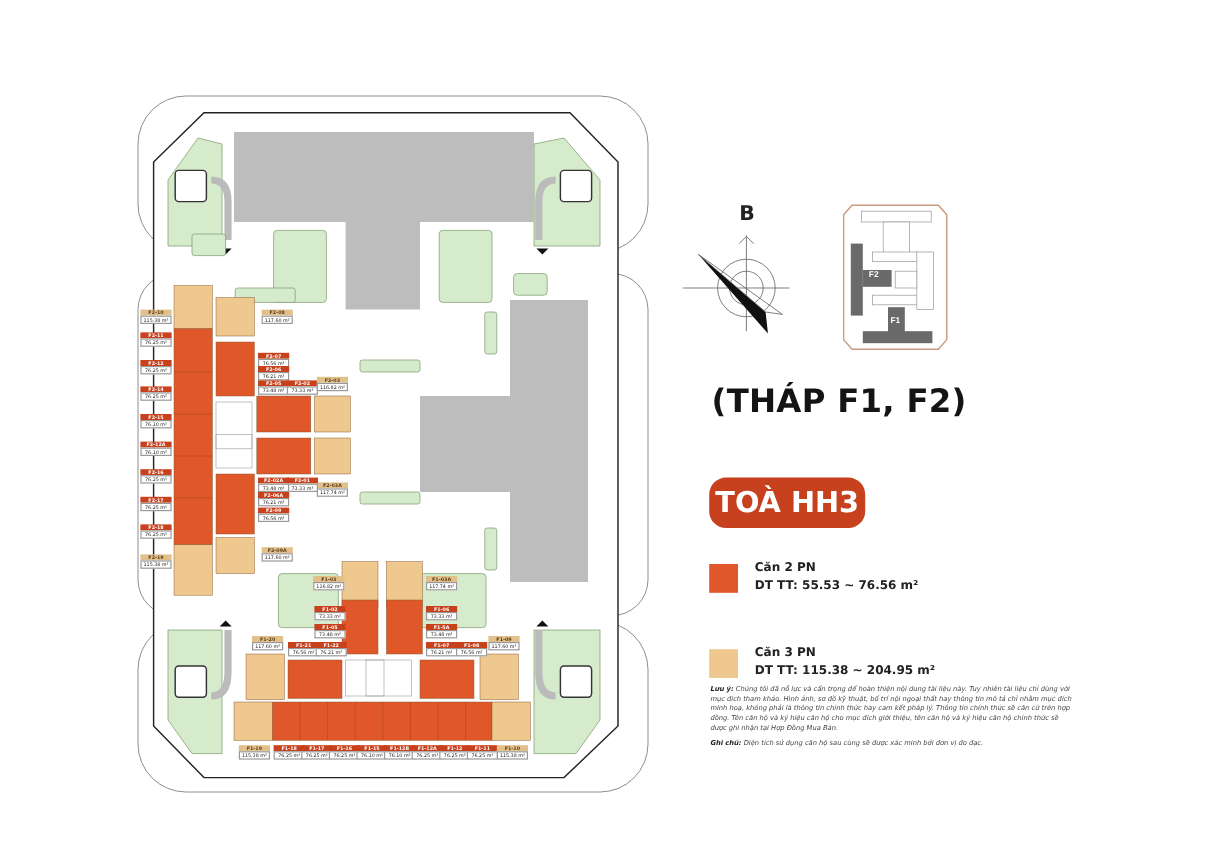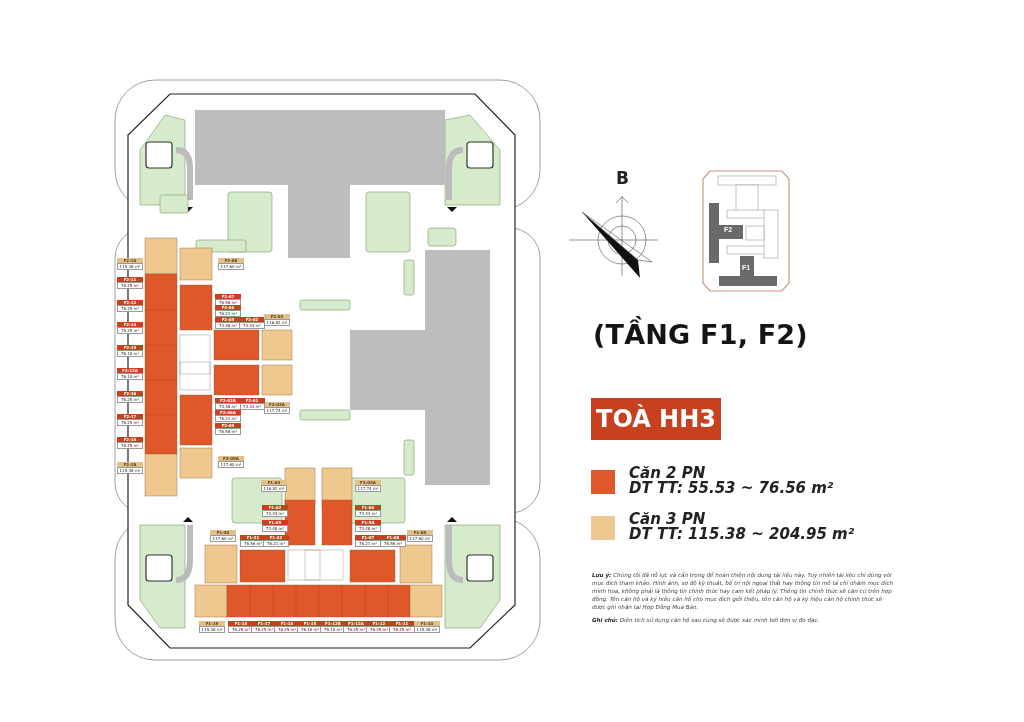--- a/index.html
+++ b/index.html
@@ -5,24 +5,24 @@
   html,body{margin:0;padding:0;background:#fff;}
   body{width:1024px;height:722px;position:relative;overflow:hidden;font-family:"Liberation Sans",sans-serif;color:#1a1a1a;}
   .abs{position:absolute;}
   .plan{position:absolute;left:0;top:0;width:560px;height:722px;}
   .tag{position:absolute;font-family:"DejaVu Sans",sans-serif;font-size:4px;line-height:5px;text-align:center;width:26px;}
   .tag .c{display:block;color:#fff;font-weight:bold;}
   .tag .a{display:block;background:#fff;border:0.5px solid #999;color:#222;}
   .tag.o .c{background:#c8411d;}
   .tag.b .c{background:#e2c08a;color:#5a3a1a;}
   .title{position:absolute;left:593px;top:318px;font-family:"DejaVu Sans",sans-serif;font-weight:bold;font-size:27px;line-height:34px;color:#141414;letter-spacing:0.2px;}
-  .badge{position:absolute;left:591px;top:398px;width:130px;height:42px;background:#c7411f;color:#fff;font-family:"DejaVu Sans",sans-serif;font-weight:bold;font-size:24px;line-height:42px;text-align:center;}
+  .badge{position:absolute;left:591px;top:398px;width:130px;height:42px;background:#c7411f;color:#fff;font-family:"DejaVu Sans",sans-serif;font-weight:bold;font-size:24px;line-height:42px;text-align:center;border-radius:14px;}
   .legend-row{position:absolute;left:591px;display:flex;align-items:flex-start;}
   .sw{width:24px;height:24px;margin-right:14px;margin-top:4px;}
-  .lt{font-family:"DejaVu Sans",sans-serif;font-size:15px;line-height:15px;color:#222;font-weight:600;font-style:italic;}
+  .lt{font-family:"DejaVu Sans",sans-serif;font-size:10px;line-height:15px;color:#222;font-weight:600;}
   .note{position:absolute;left:592px;top:571px;width:305px;font-family:"DejaVu Sans",sans-serif;font-style:italic;font-size:5.6px;line-height:8px;color:#444;}
   .note b{font-weight:bold;color:#222;}
 </style>
 </head>
 <body>
 
 <svg class="plan" width="560" height="722" viewBox="0 0 560 722">
 
   <rect x="115" y="80" width="425" height="130" rx="40" fill="none" stroke="#888" stroke-width="0.8"></rect>
   <rect x="115" y="228" width="425" height="285" rx="30" fill="none" stroke="#888" stroke-width="0.8"></rect>
@@ -343,32 +343,32 @@
       <rect x="17" y="55" width="24" height="14"></rect>
       <rect x="38" y="86" width="14" height="24"></rect>
       <rect x="17" y="106" width="58" height="10"></rect>
     </g>
   </svg>
   <div class="abs" style="left:22px;top:56px;color:#fff;font-size:7px;font-weight:bold">F2</div>
   <div class="abs" style="left:40px;top:94px;color:#fff;font-size:7px;font-weight:bold">F1</div>
 </div>
 
 <div class="title">
-  <div>(TẦNG F1, F2)</div>
+  <div>(THÁP F1, F2)</div>
 </div>
 <div class="badge">TOÀ HH3</div>
 
 <div class="legend-row" style="top:466px">
   <div class="sw" style="background:#e0582a"></div>
   <div class="lt">
     <div>Căn 2 PN</div>
     <div>DT TT: 55.53 ~ 76.56 m²</div>
   </div>
 </div>
-<div class="legend-row" style="top:512px">
+<div class="legend-row" style="top:537px">
   <div class="sw" style="background:#efc88f"></div>
   <div class="lt">
     <div>Căn 3 PN</div>
     <div>DT TT:  115.38 ~ 204.95 m²</div>
   </div>
 </div>
 
 <div class="note">
   <div><b>Lưu ý:</b> <span>Chúng tôi đã nỗ lực và cẩn trọng để hoàn thiện nội dung tài liệu này. Tuy nhiên tài liệu chỉ dùng với mục đích tham khảo. Hình ảnh, sơ đồ kỹ thuật, bố trí nội ngoại thất hay thông tin mô tả chỉ nhằm mục đích minh hoạ, không phải là thông tin chính thức hay cam kết pháp lý. Thông tin chính thức sẽ căn cứ trên hợp đồng. Tên căn hộ và ký hiệu căn hộ cho mục đích giới thiệu, tên căn hộ và ký hiệu căn hộ chính thức sẽ được ghi nhận tại Hợp Đồng Mua Bán.</span></div>
   <div style="margin-top:5px"><b>Ghi chú:</b> <span>Diện tích sử dụng căn hộ sau cùng sẽ được xác minh bởi đơn vị đo đạc.</span></div>

